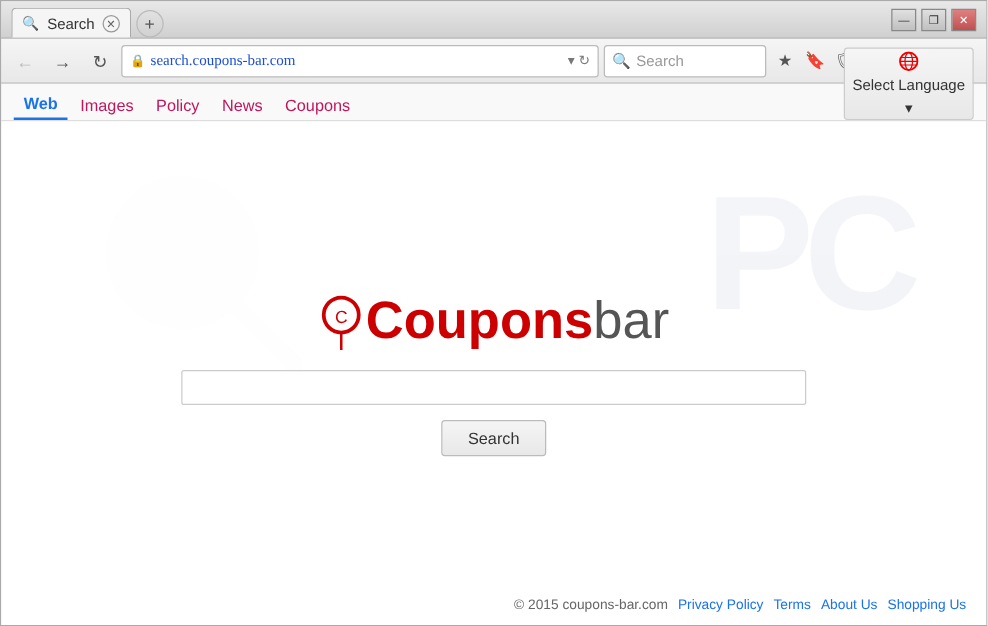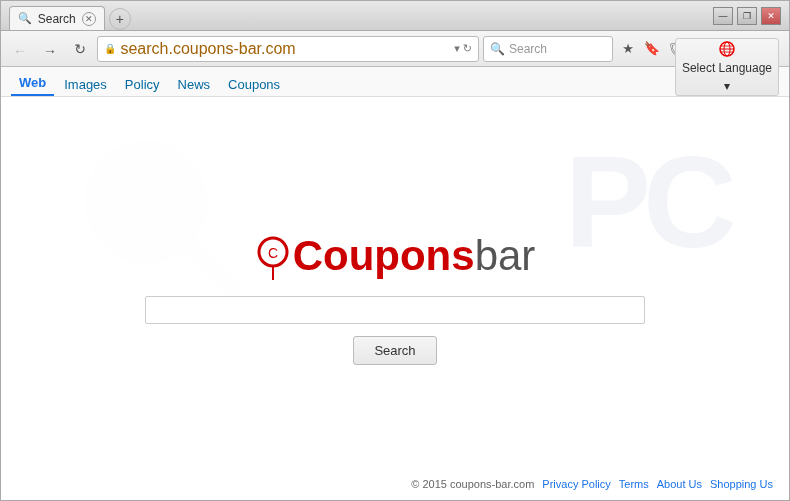--- a/index.html
+++ b/index.html
@@ -82,21 +82,21 @@
       border: 1px solid #bbb;
       border-radius: 3px;
       background: white;
       display: flex;
       align-items: center;
       padding: 0 6px;
       gap: 4px;
       font-size: 12px;
     }
     .address-lock { color: #999; font-size: 10px; }
-    .address-text { flex: 1; color: #a16207; font-size: 16px; }
+    .address-text { flex: 1; color: #1d4ed8; font-size: 12px; font-family: Liberation Serif, serif; }
     .address-icons { display: flex; align-items: center; gap: 3px; color: #777; font-size: 11px; }
     .search-bar {
       width: 130px;
       height: 26px;
       border: 1px solid #bbb;
       border-radius: 3px;
       background: white;
       display: flex;
       align-items: center;
       padding: 0 6px;
@@ -119,21 +119,21 @@
       align-items: flex-end;
       padding: 0 10px;
       border-bottom: 1px solid #ddd;
       gap: 2px;
       flex-shrink: 0;
     }
     .search-tab {
       padding: 4px 8px;
       font-size: 13px;
       cursor: pointer;
-      color: #0369a1;
+      color: #be185d;
     }
     .search-tab.active { color: #1a73e8; border-bottom: 2px solid #1a73e8; font-weight: bold; }
     .select-language {
       margin-left: auto;
       display: flex;
       align-items: center;
       gap: 4px;
       font-size: 12px;
       color: #333;
       cursor: pointer;

